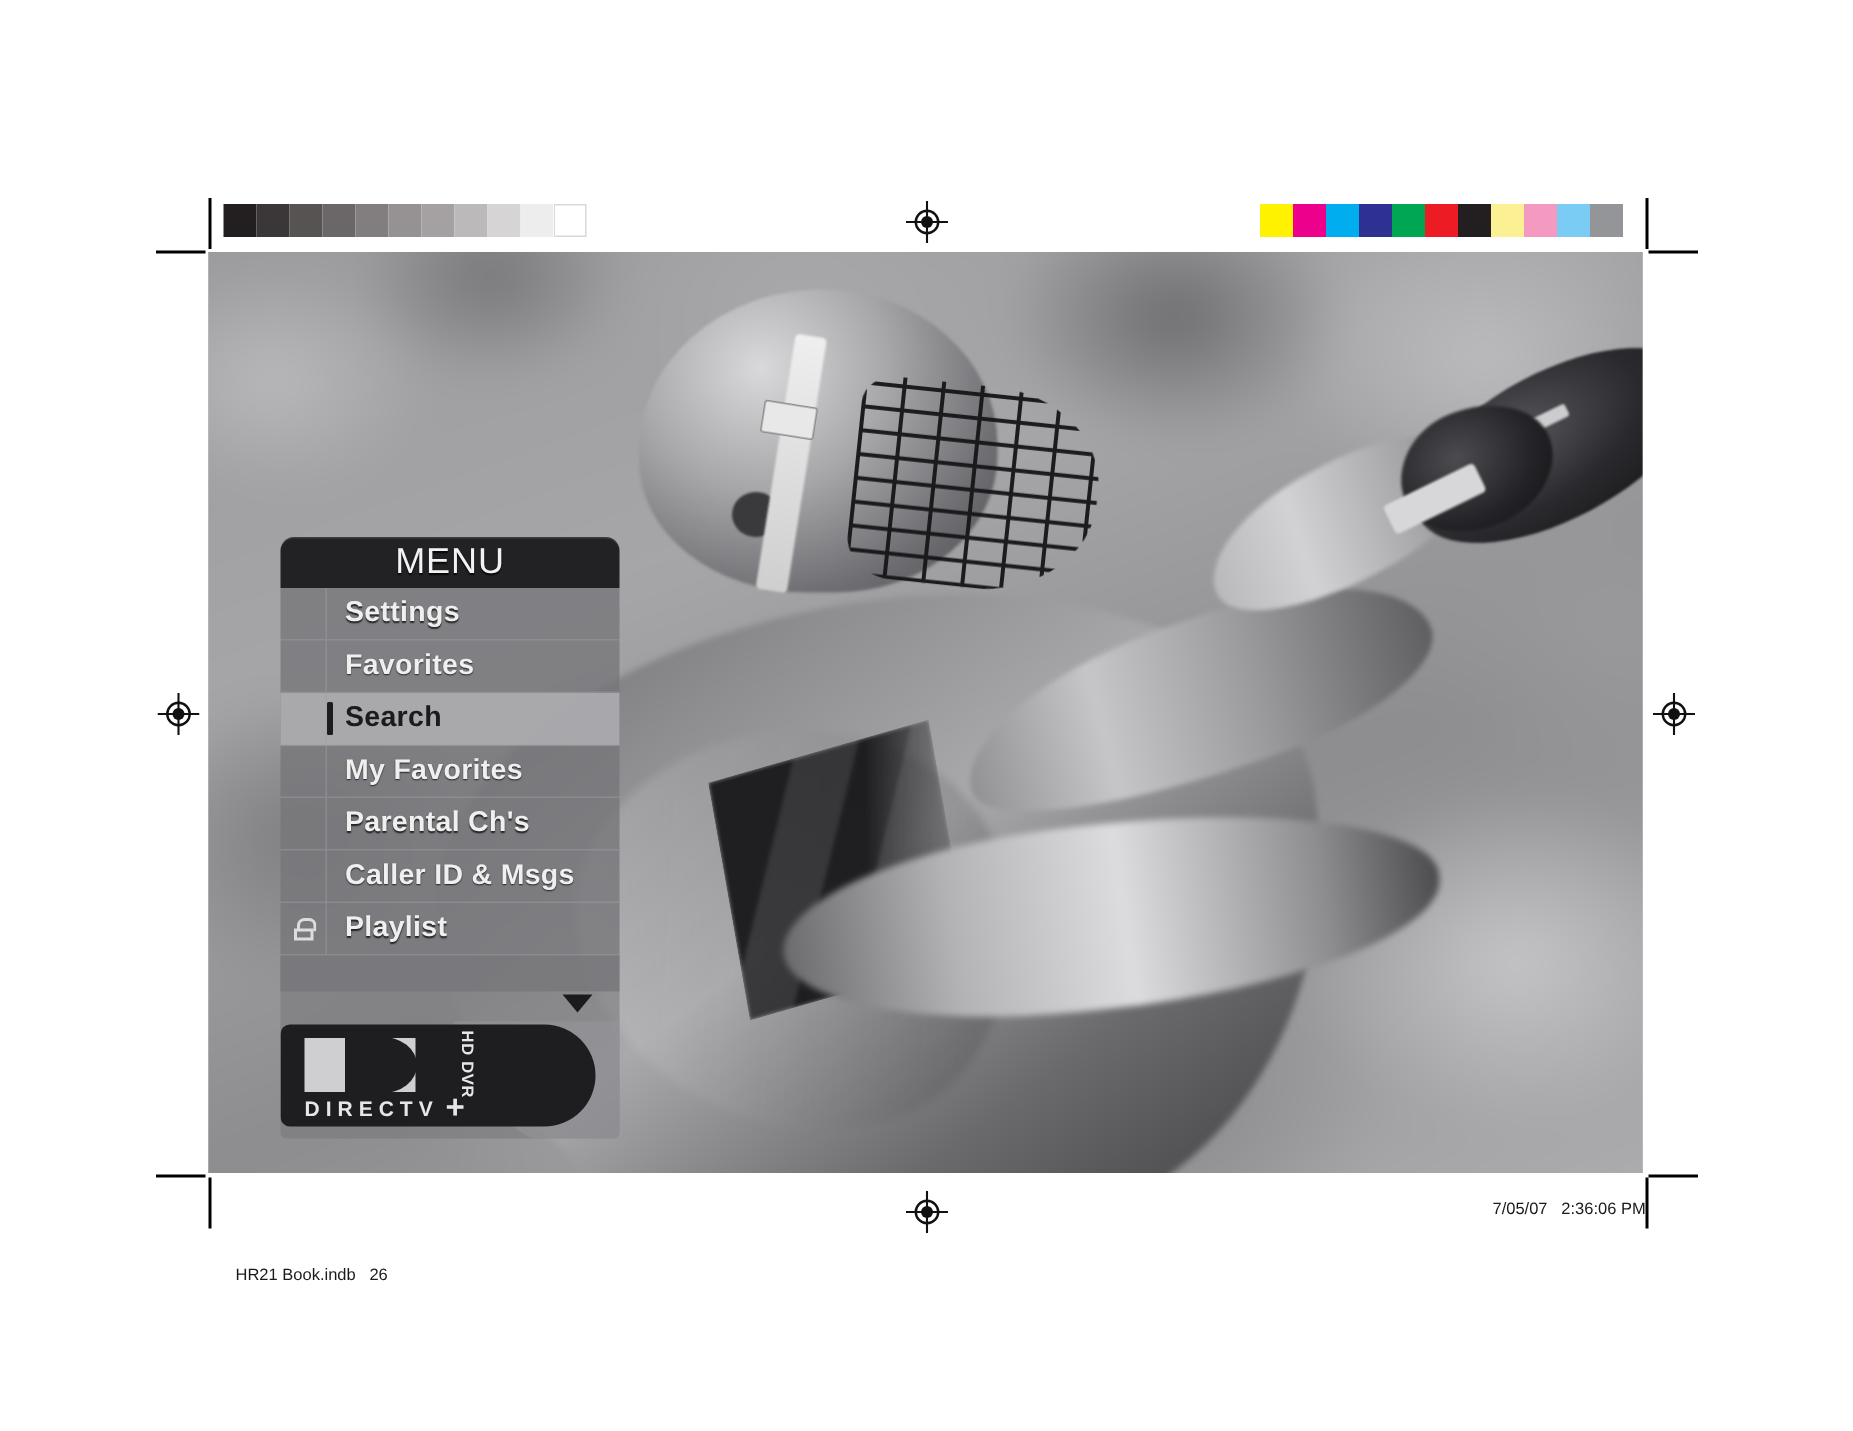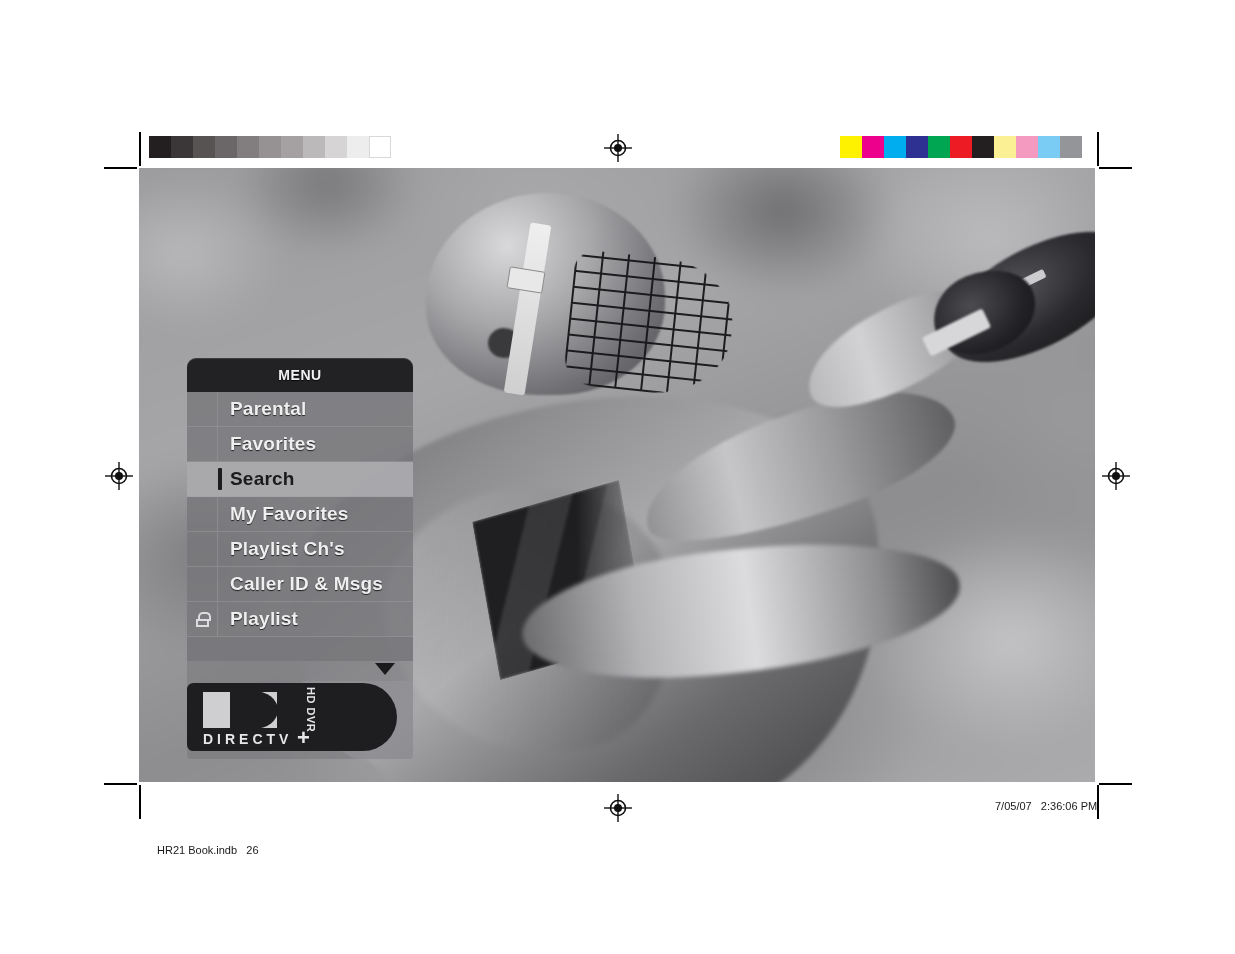--- a/index.html
+++ b/index.html
@@ -90,21 +90,21 @@
           border-radius:50%/50%;transform:rotate(-28deg) scaleX(1.35);filter:blur(.8px);}
   .football-lace{position:absolute;left:90%;top:18%;width:5%;height:1.4%;
           background:#e4e4e6;border-radius:2px;transform:rotate(-26deg);filter:blur(.6px);opacity:.85;}
 
   
   .menu-overlay{position:absolute;left:48px;top:190px;width:226px;}
 
   .menu-header{height:34px;background:#222225;border-radius:9px 9px 0 0;
        display:flex;align-items:center;justify-content:center;
        box-shadow:0 1px 0 rgba(255,255,255,.12) inset;}
-  .menu-title{color:#f2f2f2;font-size:14px;font-weight:bold;letter-spacing:.6px;
+  .menu-title{color:#f2f2f2;font-size:24px;font-weight:normal;letter-spacing:.6px;
        text-shadow:0 1px 1px rgba(0,0,0,.8);font-family:"Liberation Sans",sans-serif;}
 
   .menu-list{background:rgba(118,118,122,.78);}
   .menu-row{display:flex;align-items:center;height:34px;
        border-bottom:1px solid rgba(160,160,164,.45);}
   .row-gutter{width:30px;height:100%;flex:0 0 30px;
        border-right:1px solid rgba(160,160,164,.45);
        display:flex;align-items:center;justify-content:center;}
   .row-cursor{width:6px;flex:0 0 6px;height:100%;display:flex;align-items:center;}
   .row-cursor i{display:block;width:4px;height:22px;background:#1d1d20;border-radius:1px;}
@@ -237,21 +237,21 @@
   <div class="menu-overlay">
 
     <div class="menu-header">
       <span class="menu-title">MENU</span>
     </div>
 
     <div class="menu-list" id="menu-list">
         <div class="menu-row">
           <div class="row-gutter"></div>
           <div class="row-cursor"></div>
-          <div class="row-label">Parental</div>
+          <div class="row-label">Settings</div>
         </div>
         <div class="menu-row">
           <div class="row-gutter"></div>
           <div class="row-cursor"></div>
           <div class="row-label">Favorites</div>
         </div>
         <div class="menu-row selected">
           <div class="row-gutter"></div>
           <div class="row-cursor">
             <i></i>
@@ -259,21 +259,21 @@
           <div class="row-label">Search</div>
         </div>
         <div class="menu-row">
           <div class="row-gutter"></div>
           <div class="row-cursor"></div>
           <div class="row-label">My Favorites</div>
         </div>
         <div class="menu-row">
           <div class="row-gutter"></div>
           <div class="row-cursor"></div>
-          <div class="row-label">Playlist Ch's</div>
+          <div class="row-label">Parental Ch's</div>
         </div>
         <div class="menu-row">
           <div class="row-gutter"></div>
           <div class="row-cursor"></div>
           <div class="row-label">Caller ID &amp; Msgs</div>
         </div>
         <div class="menu-row">
           <div class="row-gutter">
             <span class="lock-icon">
               <span class="shackle"></span>

